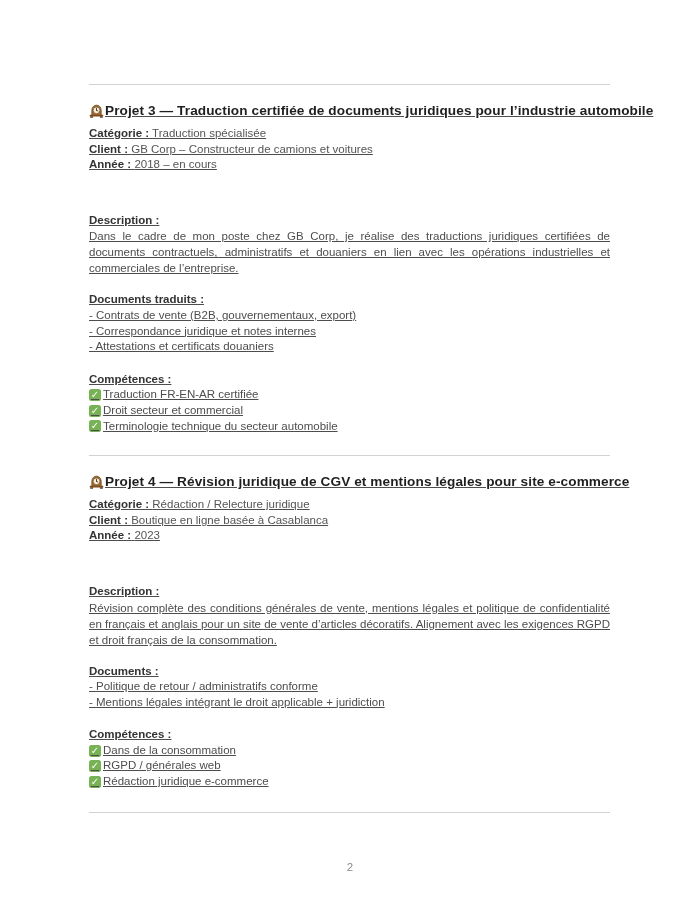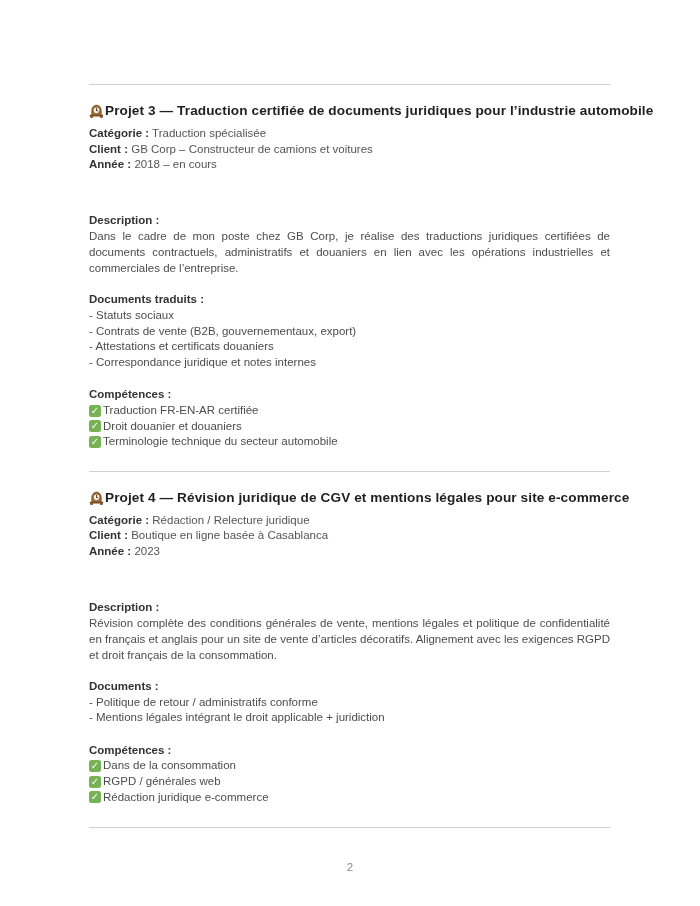--- a/index.html
+++ b/index.html
@@ -8,20 +8,21 @@
     font-family: "Liberation Sans", "DejaVu Sans", sans-serif;
     color: #4d4d4d;
     font-size: 11.5px;
   }
   .page {
     width: 700px;
     height: 906px;
     padding: 0 90px 0 89px;
     position: relative;
     overflow: hidden;
+    text-decoration: underline;
   }
   .rule {
     border: none;
     height: 1px;
     background: #d2d2d2;
     width: 100%;
   }
   .rule-top { margin-top: 84px; }
   .rule-mid { margin-top: 21px; }
   .rule-bottom { margin-top: 22px; }
@@ -105,35 +106,34 @@
       <p><span class="label-strong">Année :</span> <span class="value">2018 – en cours</span></p>
     </div>
 
     <div class="block-desc">
       <span class="label-strong">Description :</span>
       <p class="para">Dans le cadre de mon poste chez GB Corp, je réalise des traductions juridiques certifiées de documents contractuels, administratifs et douaniers en lien avec les opérations industrielles et commerciales de l’entreprise.</p>
     </div>
 
     <div class="list">
       <p class="label-strong">Documents traduits :</p>
-      <p>- Statuts sociaux</p>
       <p>- Contrats de vente (B2B, gouvernementaux, export)</p>
+      <p>- Correspondance juridique et notes internes</p>
       <p>- Attestations et certificats douaniers</p>
-      <p>- Correspondance juridique et notes internes</p>
     </div>
 
     <div class="skills">
       <p class="label-strong">Compétences :</p>
       <p class="skill-row">
           <span class="check-icon">✓</span>
           <span>Traduction FR-EN-AR certifiée</span>
         </p>
       <p class="skill-row">
           <span class="check-icon">✓</span>
-          <span>Droit douanier et douaniers</span>
+          <span>Droit secteur et commercial</span>
         </p>
       <p class="skill-row">
           <span class="check-icon">✓</span>
           <span>Terminologie technique du secteur automobile</span>
         </p>
     </div>
   </section>
 
   <hr class="rule rule-mid">
 

